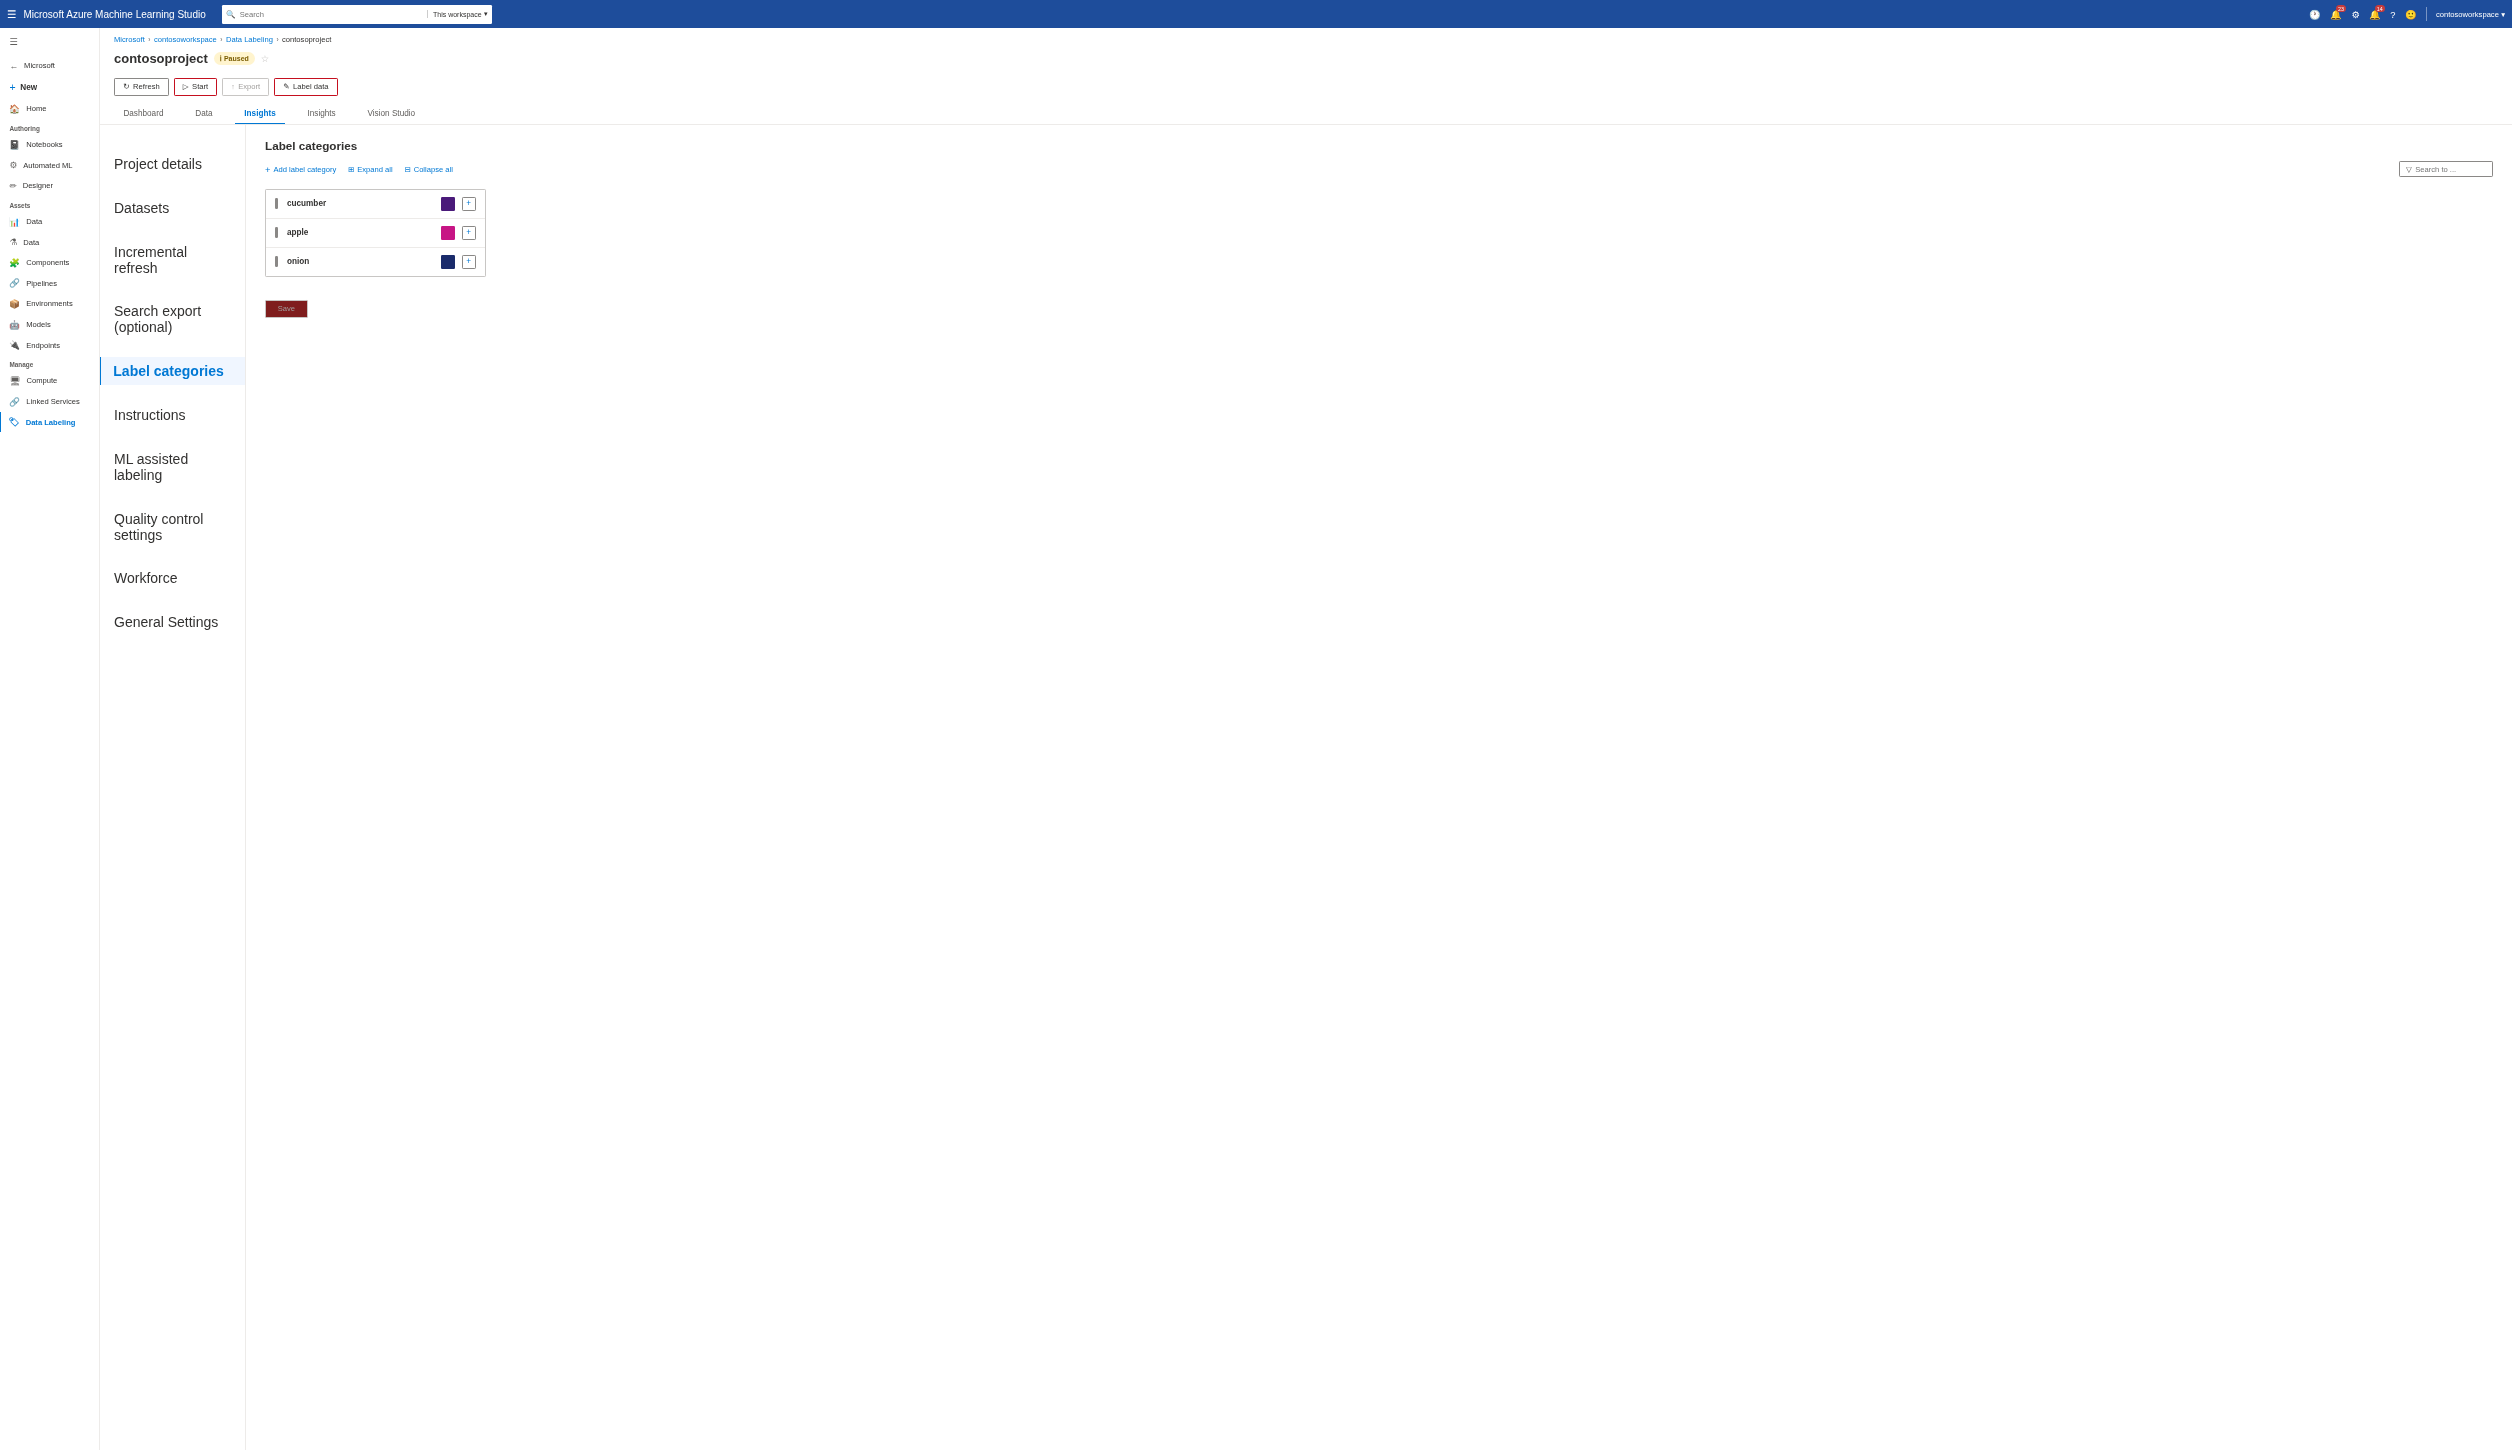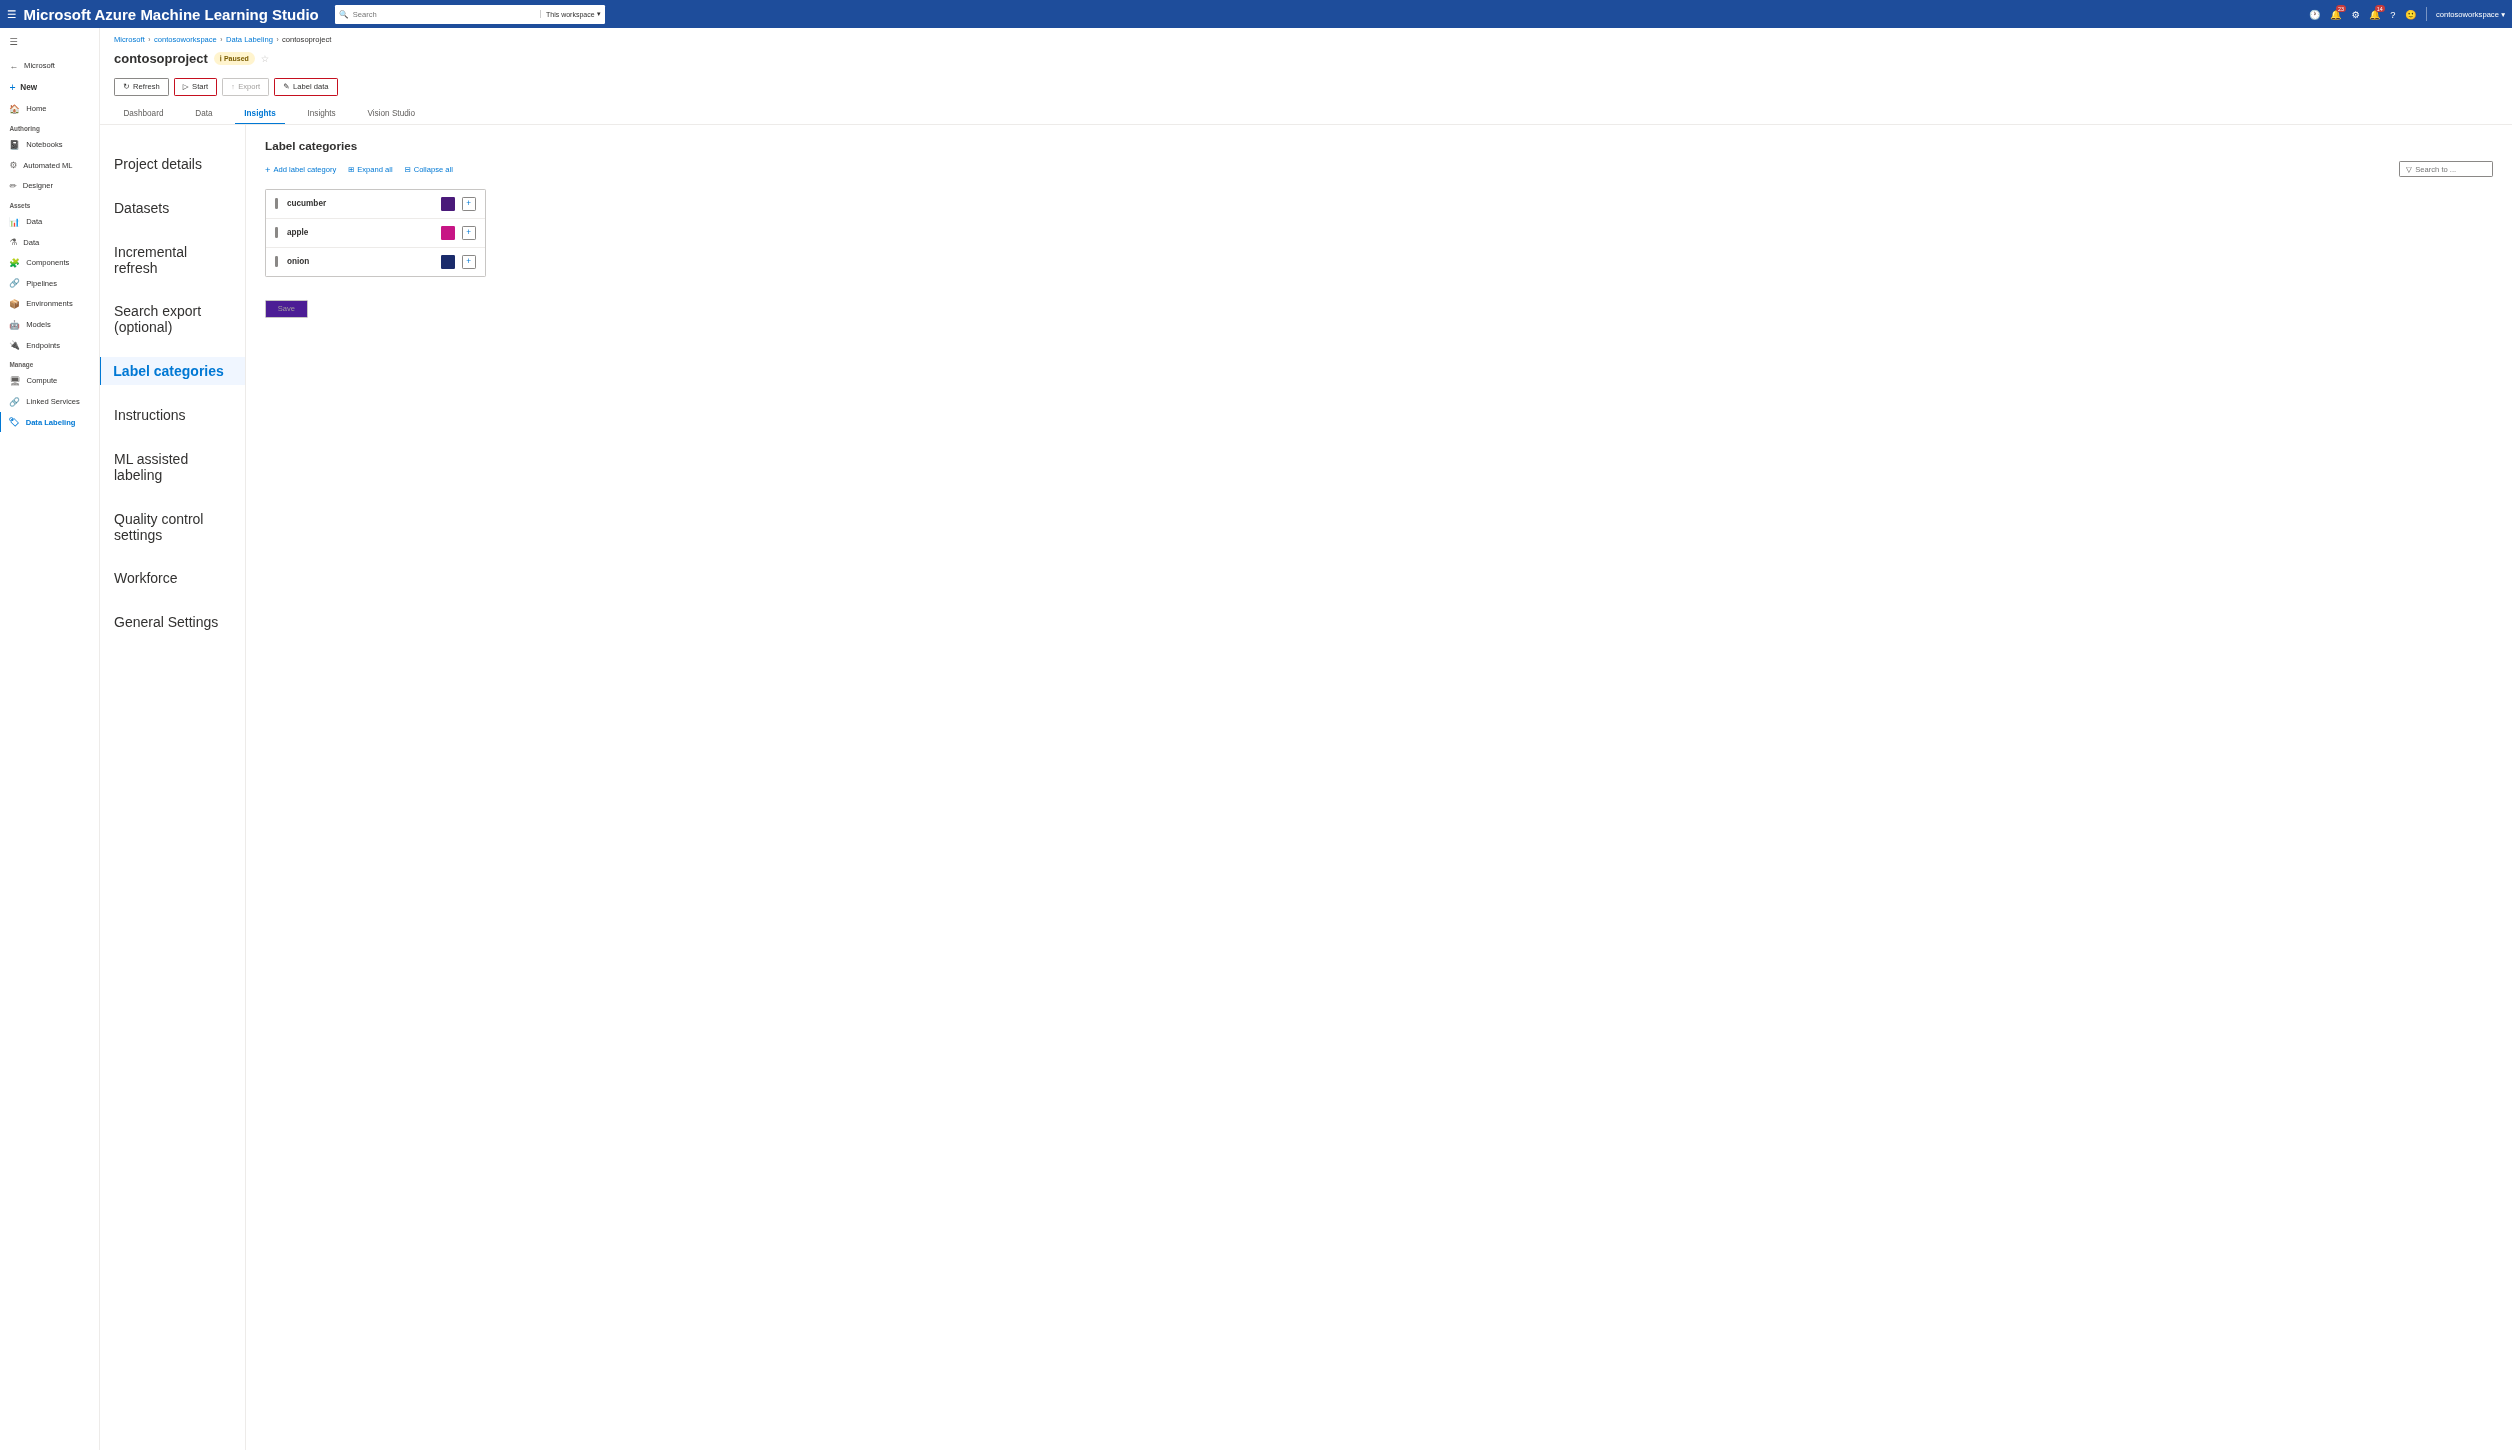--- a/index.html
+++ b/index.html
@@ -12,22 +12,22 @@
       height: 28px;
       display: flex;
       align-items: center;
       padding: 0 7px;
       gap: 7px;
       position: fixed;
       top: 0; left: 0; right: 0;
       z-index: 100;
     }
     .top-bar-title {
-      font-size: 15px;
-      font-weight: 700;
+      font-size: 10px;
+      font-weight: 400;
       color: white;
       white-space: nowrap;
     }
     .top-bar-search {
       flex: 1;
       max-width: 270px;
       display: flex;
       align-items: center;
       background: white;
       border-radius: 1.2px;
@@ -354,21 +354,21 @@
       justify-content: center;
       border: 0.6px solid #8a8886;
       border-radius: 1.2px;
       cursor: pointer;
       font-size: 8.2px;
       color: #0078d4;
       background: white;
     }
     .save-btn {
       padding: 3.5px 11.7px;
-      background: #4c1d95;
+      background: #7f1d1d;
       border: 0.6px solid #c8c6c4;
       border-radius: 1.2px;
       font-size: 7.6px;
       cursor: pointer;
       color: #a19f9d;
     }
   </style>
 </head>
 <body>
 

